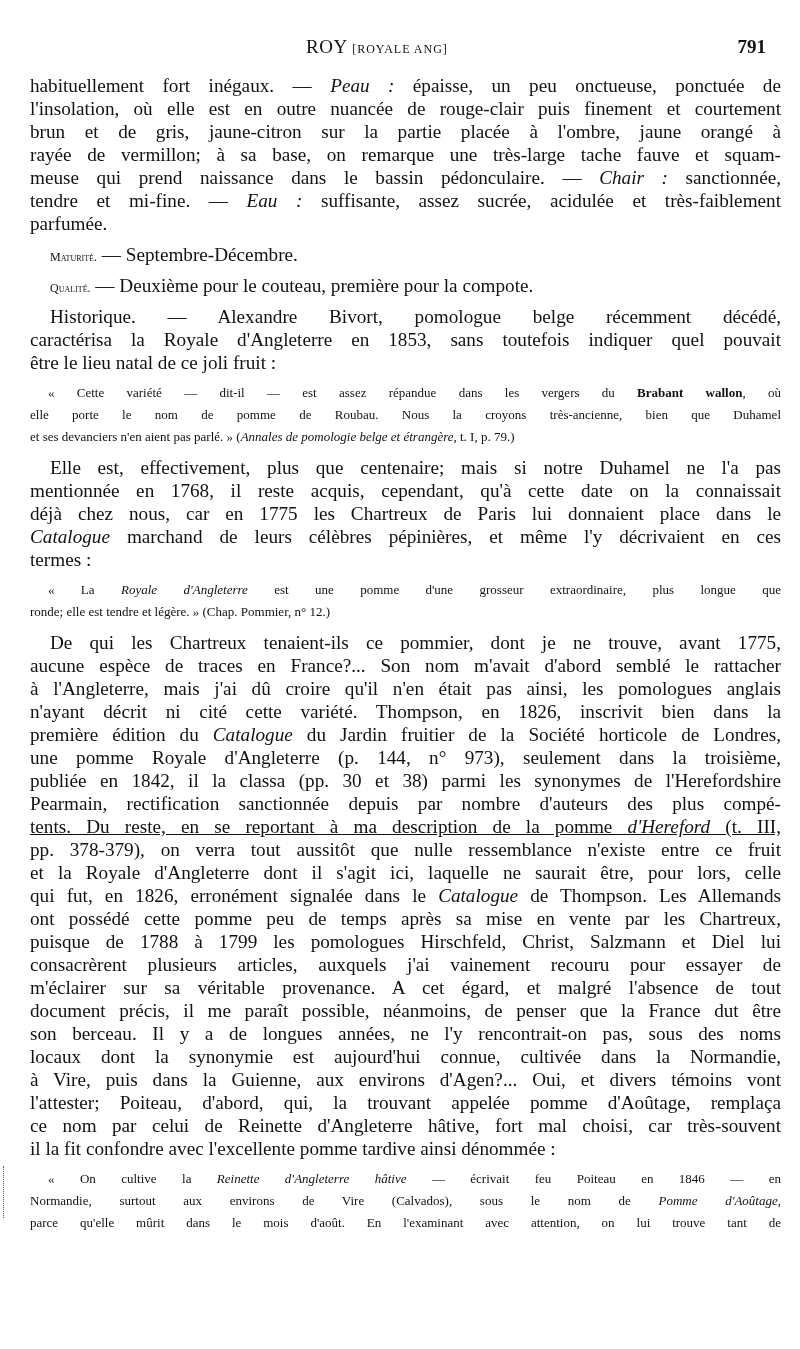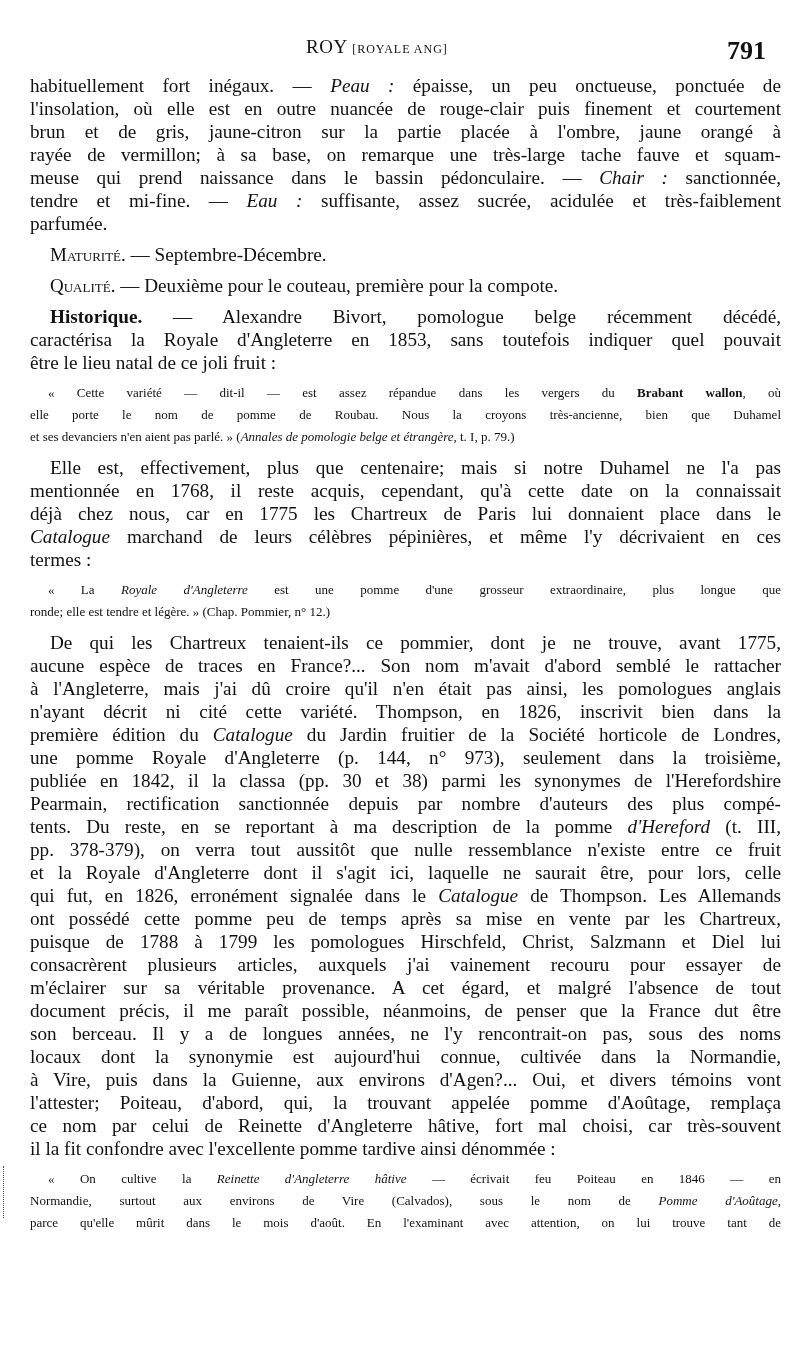--- a/index.html
+++ b/index.html
@@ -9,37 +9,37 @@
     color: #111111;
   }
   .page { position: absolute; left: 0; top: 0; width: 800px; height: 1349px; }
   .header { position: absolute; top: 36px; left: 0; width: 800px; height: 24px; }
   .running-title {
     position: absolute; left: 306px; top: 0;
     font-size: 19px; letter-spacing: 0.5px;
   }
   .running-title .sc { font-size: 12px; letter-spacing: 1px; }
   .page-number {
-    position: absolute; right: 34px; top: 0; font-size: 26px; font-weight: bold;
+    position: absolute; right: 34px; top: 0; font-size: 19px; font-weight: bold;
   }
   .body {
     position: absolute; left: 30px; top: 74px; width: 751px;
   }
   .line {
     display: block; white-space: nowrap; height: 23px; line-height: 23px;
     font-size: 19.2px; text-align: justify; text-align-last: justify;
     transform-origin: left center;
   }
   .line.last { text-align-last: left; }
   .para-gap { height: 8px; }
   .indent { padding-left: 20px; }
   .quote .line { font-size: 13px; height: 22px; line-height: 22px; }
   .quote .line.indent { padding-left: 18px; }
-  .sc-label { font-variant: small-caps; font-size: 19px; }
-  .bold-label { font-weight: bold; }
+  .sc-label { font-variant: small-caps; font-size: 12px; }
+  .bold-label { font-weight: normal; }
   i { font-style: italic; }
   b { font-weight: bold; }
   .margin-dots {
     position: absolute; left: 3px; top: 1166px; width: 2px; height: 52px;
     border-left: 1px dotted #555;
   }
 </style>
 </head>
 <body>
 
@@ -103,21 +103,21 @@
 
     <div>
         <div class="line indent"><span>De qui les Chartreux tenaient-ils ce pommier, dont je ne trouve, avant 1775,</span></div>
         <div class="line"><span>aucune espèce de traces en France?... Son nom m'avait d'abord semblé le rattacher</span></div>
         <div class="line"><span>à l'Angleterre, mais j'ai dû croire qu'il n'en était pas ainsi, les pomologues anglais</span></div>
         <div class="line"><span>n'ayant décrit ni cité cette variété. Thompson, en 1826, inscrivit bien dans la</span></div>
         <div class="line"><span>première édition du </span><i>Catalogue</i><span> du Jardin fruitier de la Société horticole de Londres,</span></div>
         <div class="line"><span>une pomme Royale d'Angleterre (p. 144, n° 973), seulement dans la troisième,</span></div>
         <div class="line"><span>publiée en 1842, il la classa (pp. 30 et 38) parmi les synonymes de l'Herefordshire</span></div>
         <div class="line"><span>Pearmain, rectification sanctionnée depuis par nombre d'auteurs des plus compé-</span></div>
-        <div class="line" style="letter-spacing: -0.000192901px; text-align-last: justify;"><span>tents. Du reste, en se reportant à ma description de la pomme </span><i>d'Hereford</i><span> (t. III,</span></div>
+        <div class="line" style="letter-spacing: -0.000192901px; text-align-last: justify; text-decoration: underline;"><span>tents. Du reste, en se reportant à ma description de la pomme </span><i>d'Hereford</i><span> (t. III,</span></div>
         <div class="line"><span>pp. 378-379), on verra tout aussitôt que nulle ressemblance n'existe entre ce fruit</span></div>
         <div class="line"><span>et la Royale d'Angleterre dont il s'agit ici, laquelle ne saurait être, pour lors, celle</span></div>
         <div class="line"><span>qui fut, en 1826, erronément signalée dans le </span><i>Catalogue</i><span> de Thompson. Les Allemands</span></div>
         <div class="line"><span>ont possédé cette pomme peu de temps après sa mise en vente par les Chartreux,</span></div>
         <div class="line"><span>puisque de 1788 à 1799 les pomologues Hirschfeld, Christ, Salzmann et Diel lui</span></div>
         <div class="line"><span>consacrèrent plusieurs articles, auxquels j'ai vainement recouru pour essayer de</span></div>
         <div class="line"><span>m'éclairer sur sa véritable provenance. A cet égard, et malgré l'absence de tout</span></div>
         <div class="line"><span>document précis, il me paraît possible, néanmoins, de penser que la France dut être</span></div>
         <div class="line"><span>son berceau. Il y a de longues années, ne l'y rencontrait-on pas, sous des noms</span></div>
         <div class="line"><span>locaux dont la synonymie est aujourd'hui connue, cultivée dans la Normandie,</span></div>

